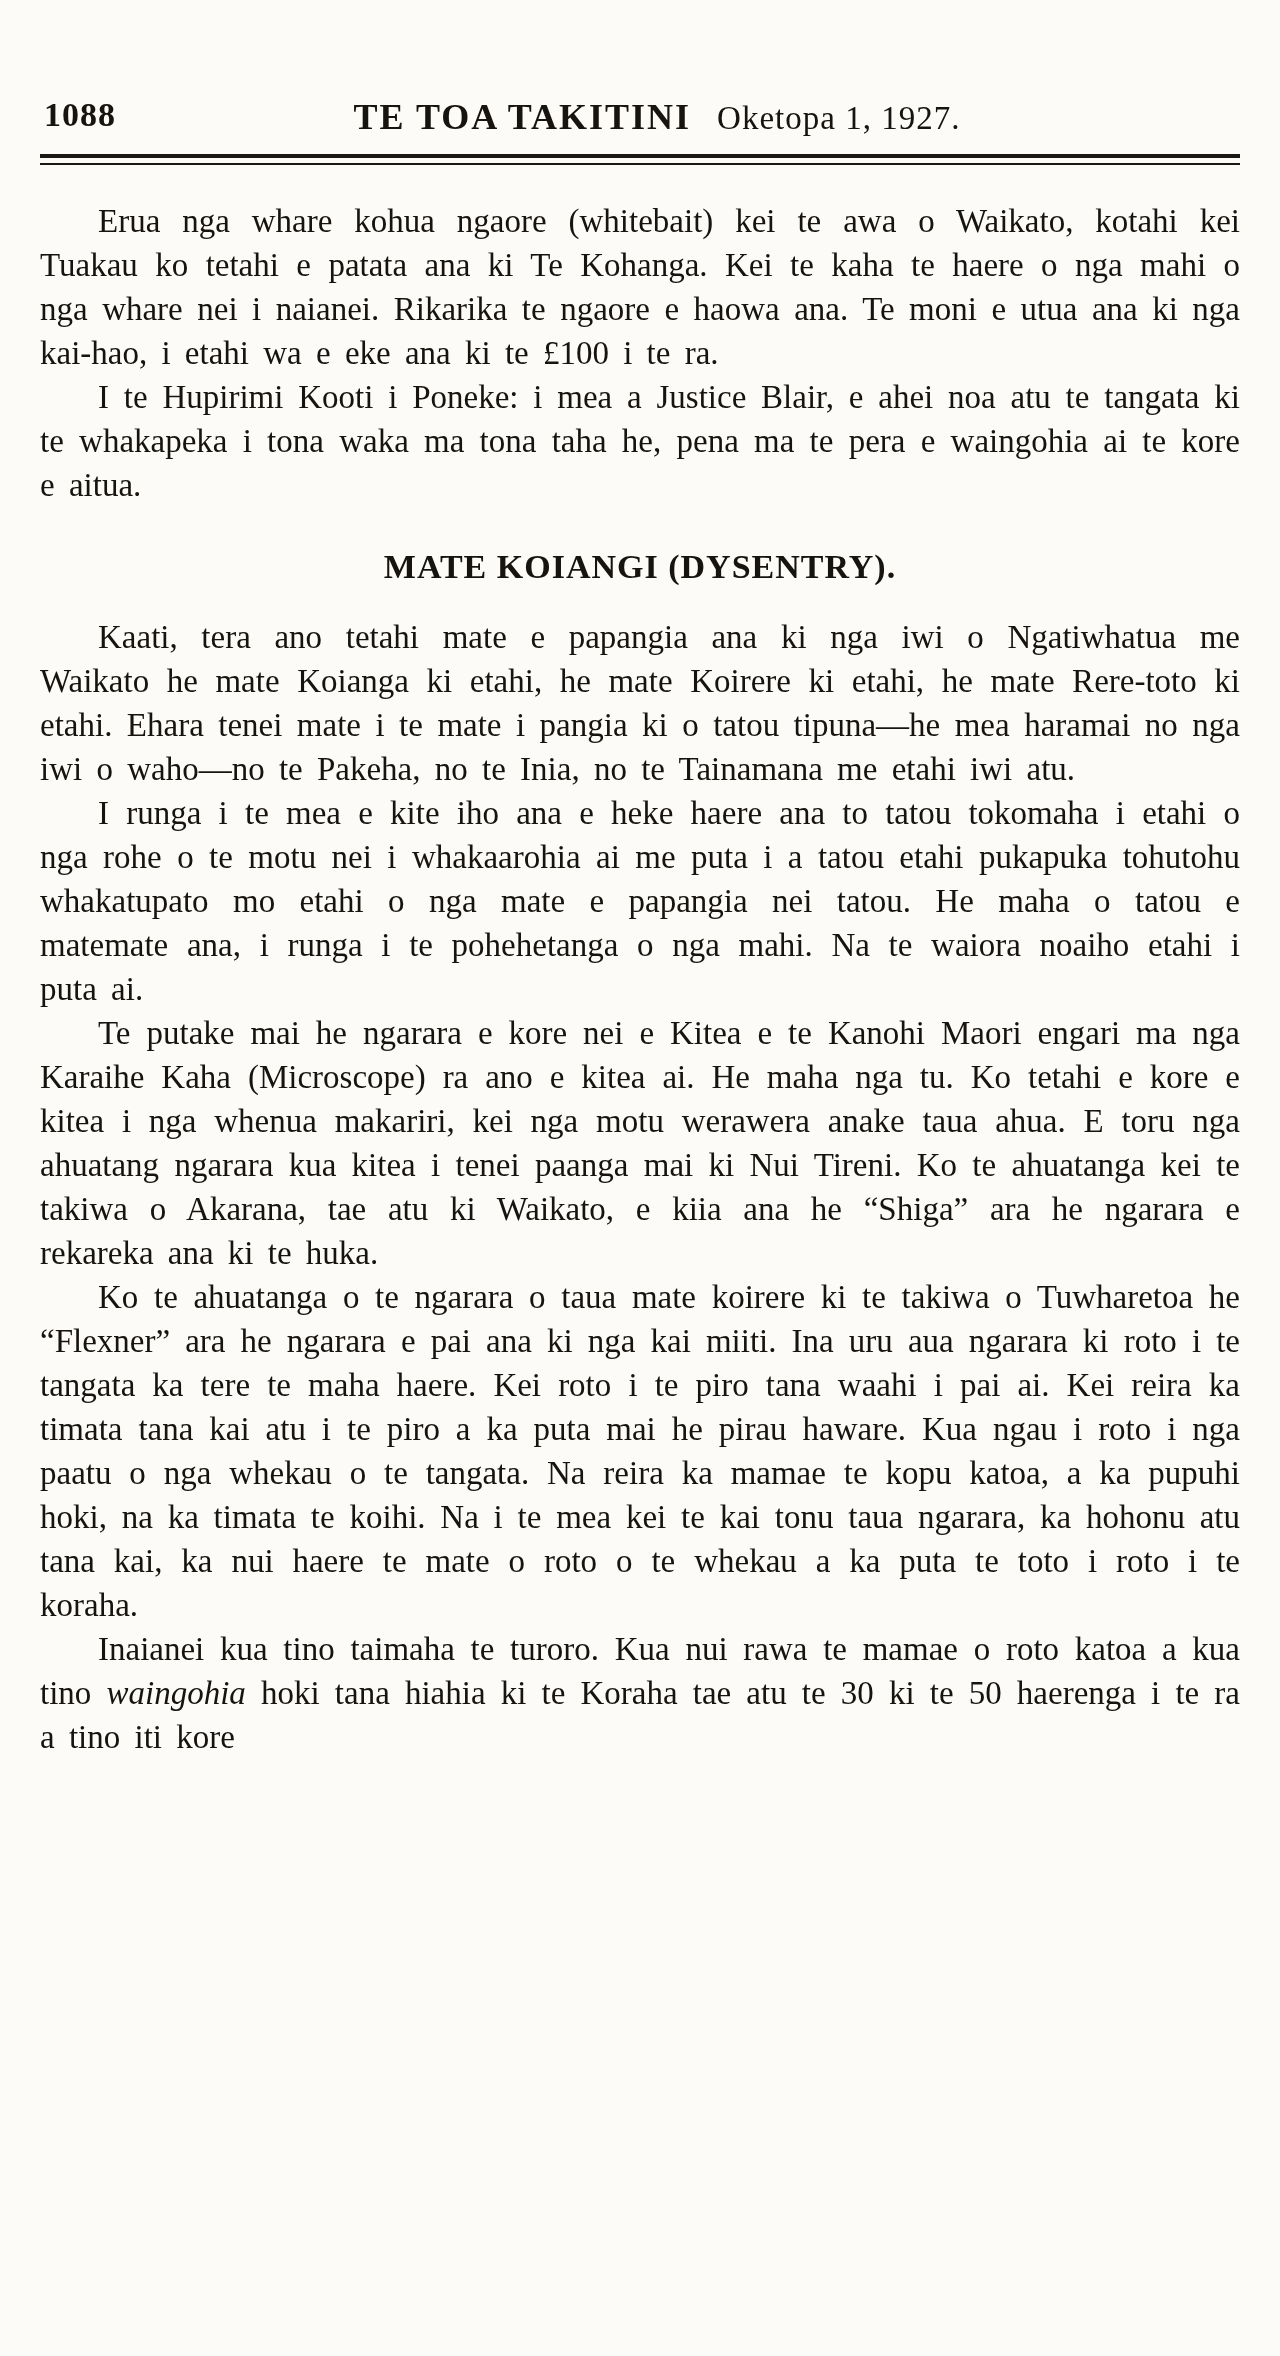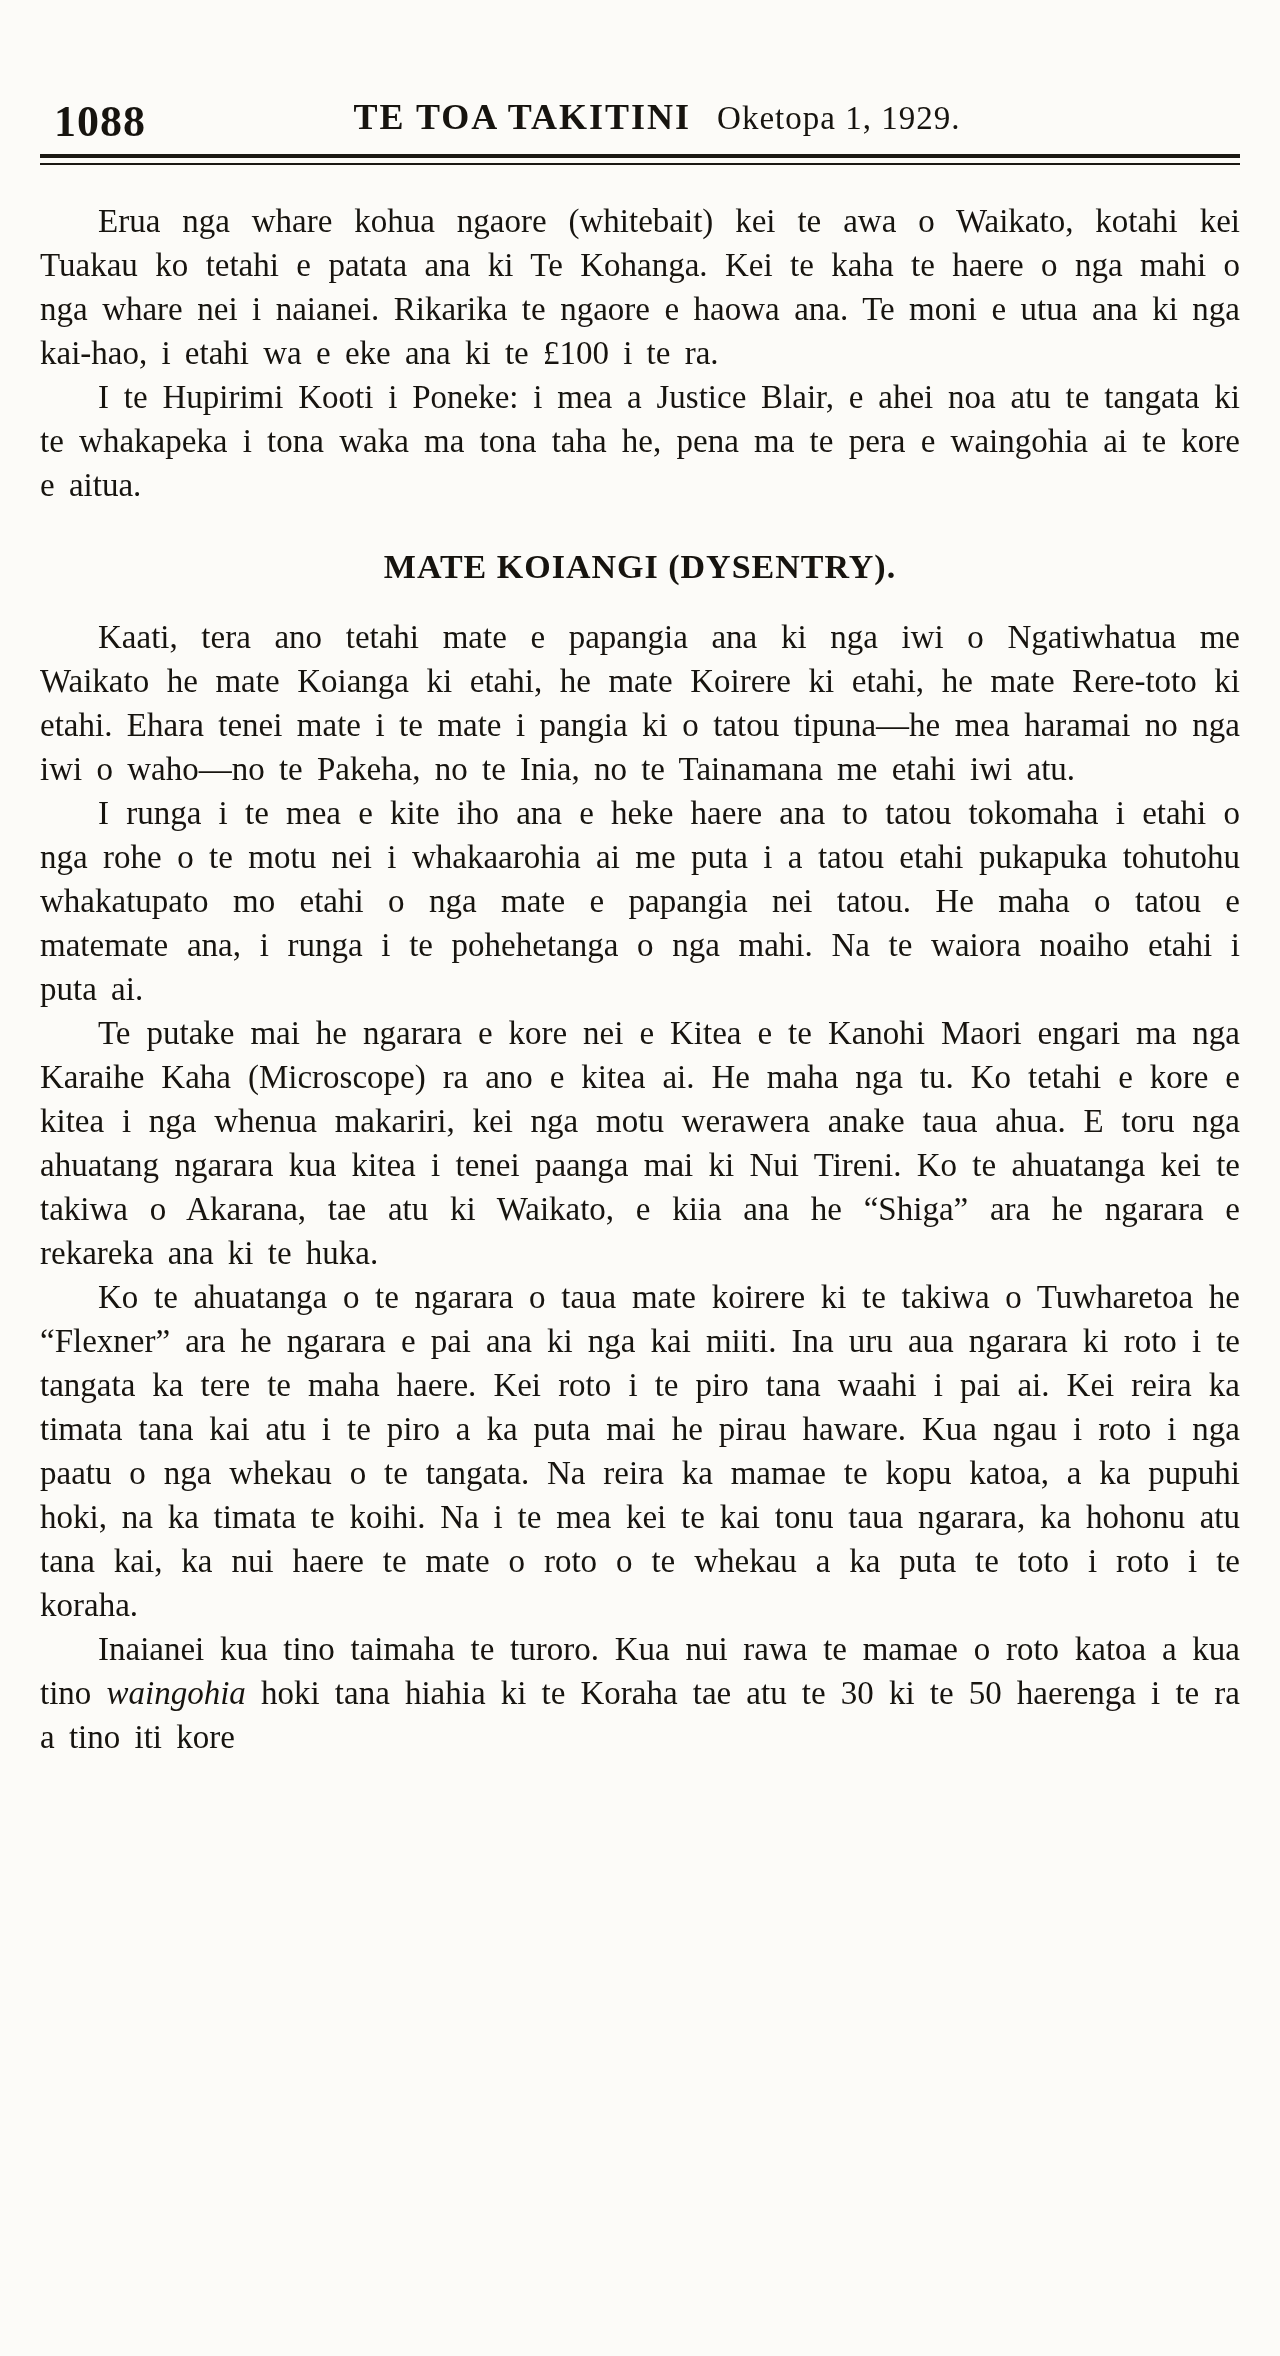--- a/index.html
+++ b/index.html
@@ -20,23 +20,23 @@
     overflow: hidden;
   }
   
   .masthead {
     position: relative;
     height: 46px;
     text-align: center;
   }
   .folio {
     position: absolute;
-    left: 14px;
+    left: 4px;
     top: 0;
-    font-size: 44px;
+    font-size: 34px;
     font-weight: bold;
     letter-spacing: 1px;
   }
   .masthead-center {
     display: inline-block;
     white-space: nowrap;
   }
   .journal-title {
     font-size: 36px;
     font-weight: bold;
@@ -80,21 +80,21 @@
   }
 </style>
 </head>
 <body>
 
 <div class="page">
 
   <header class="masthead">
     <span class="folio">1088</span>
     <div class="masthead-center">
-      <span class="journal-title">TE TOA TAKITINI</span><span class="issue-date">Oketopa 1, 1929.</span>
+      <span class="journal-title">TE TOA TAKITINI</span><span class="issue-date">Oketopa 1, 1927.</span>
     </div>
   </header>
 
   <div class="double-rule"></div>
 
   <main class="body-text">
 
 
     <p>Erua nga whare kohua ngaore (whitebait) kei te awa o Waikato, kotahi kei Tuakau ko tetahi e patata ana ki Te Kohanga. Kei te kaha te haere o nga mahi o nga whare nei i naianei. Rikarika te ngaore e haowa ana. Te moni e utua ana ki nga kai-hao, i etahi wa e eke ana ki te £100 i te ra.</p>
 

